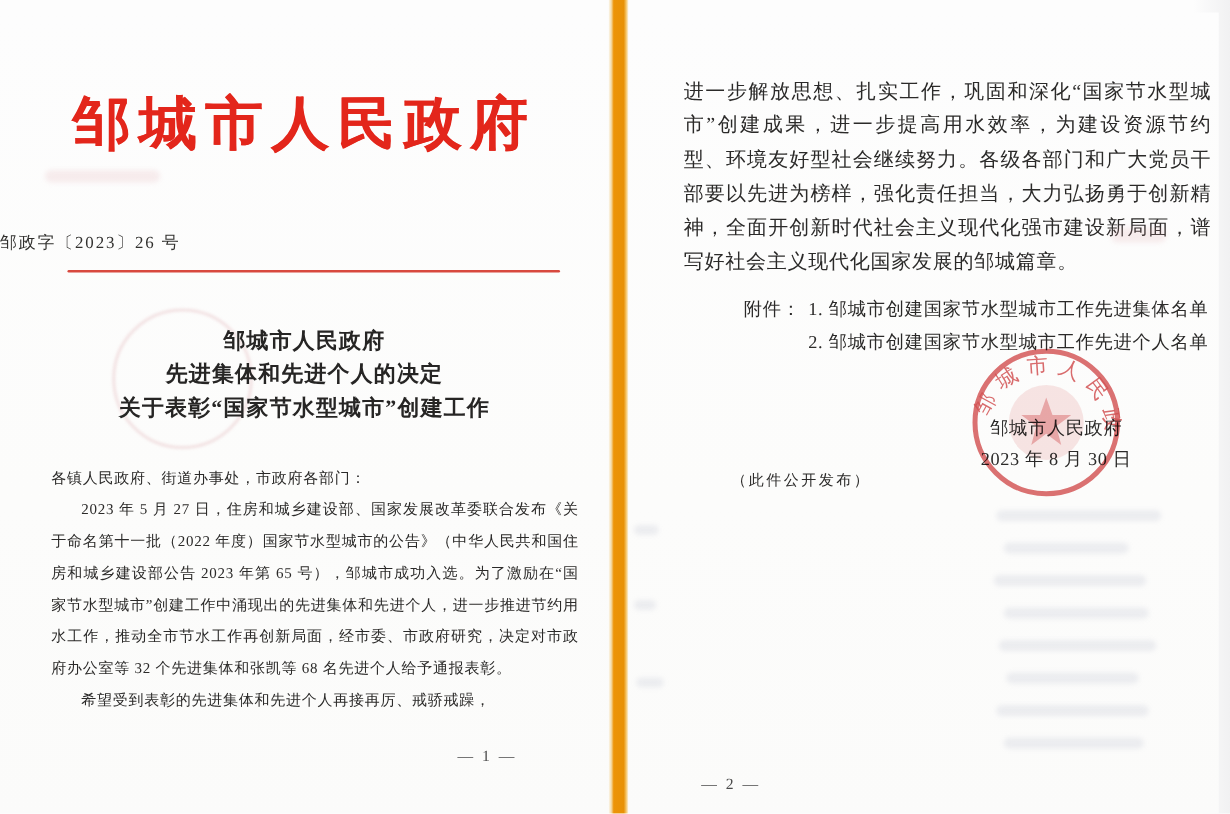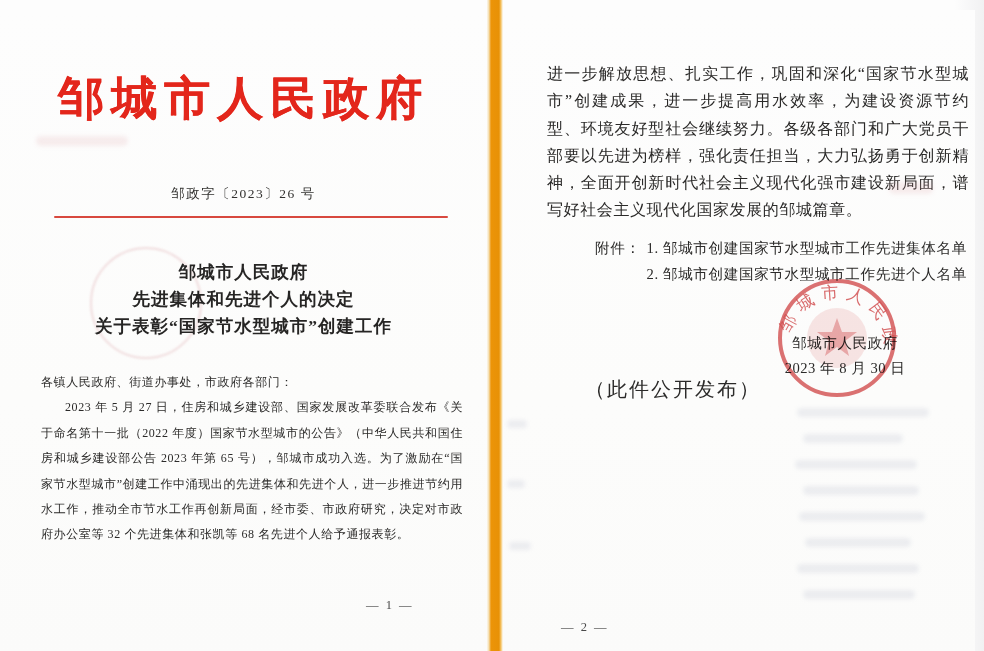--- a/index.html
+++ b/index.html
@@ -40,21 +40,21 @@
     font-size: 46px;
     font-weight: 700;
     letter-spacing: 7px;
     color: #e3261b;
     text-shadow: 0.5px 0 0 #e3261b;
     white-space: nowrap;
   }
   .doc-number {
     position: absolute;
     top: 175px; left: 0; width: 100%;
-    text-align: center;
+    text-align: left;
     font-size: 13.5px;
     letter-spacing: 1.5px;
     color: #31302e;
   }
   .red-rule {
     position: absolute;
     top: 206px; left: 54px;
     width: 394px; height: 2px;
     background: #d8493f;
     border-radius: 1px;
@@ -138,21 +138,21 @@
     text-align: center;
     font-size: 14.6px;
     line-height: 25px;
     letter-spacing: 0.5px;
     color: #2b2a29;
     white-space: nowrap;
   }
   .public-note {
     position: absolute;
     top: 366px; left: 82px;
-    font-size: 20px;
+    font-size: 12px;
     letter-spacing: 2px;
     color: #2b2a29;
   }
 
   .seal {
     position: absolute;
     top: 266px; left: 272px;
     width: 124px; height: 124px;
     mix-blend-mode: multiply;
     opacity: 0.88;
@@ -175,20 +175,21 @@
 
     <div class="doc-title">
       <div>邹城市人民政府</div>
       <div>先进集体和先进个人的决定</div>
       <div>关于表彰“国家节水型城市”创建工作</div>
     </div>
 
     <div class="body-1">
       <p class="no-indent">各镇人民政府、街道办事处，市政府各部门：</p>
       <p>2023 年 5 月 27 日，住房和城乡建设部、国家发展改革委联合发布《关于命名第十一批（2022 年度）国家节水型城市的公告》（中华人民共和国住房和城乡建设部公告 2023 年第 65 号），邹城市成功入选。为了激励在“国家节水型城市”创建工作中涌现出的先进集体和先进个人，进一步推进节约用水工作，推动全市节水工作再创新局面，经市委、市政府研究，决定对市政府办公室等 32 个先进集体和张凯等 68 名先进个人给予通报表彰。</p>
+      <p>希望受到表彰的先进集体和先进个人再接再厉、戒骄戒躁，</p>
     </div>
 
     <div class="page-num page-num-1">— 1 —</div>
   </div>
 
   <div class="spine"></div>
 
   <div class="page page-right">
 
     <p class="body-2">进一步解放思想、扎实工作，巩固和深化“国家节水型城市”创建成果，进一步提高用水效率，为建设资源节约型、环境友好型社会继续努力。各级各部门和广大党员干部要以先进为榜样，强化责任担当，大力弘扬勇于创新精神，全面开创新时代社会主义现代化强市建设新局面，谱写好社会主义现代化国家发展的邹城篇章。</p>

